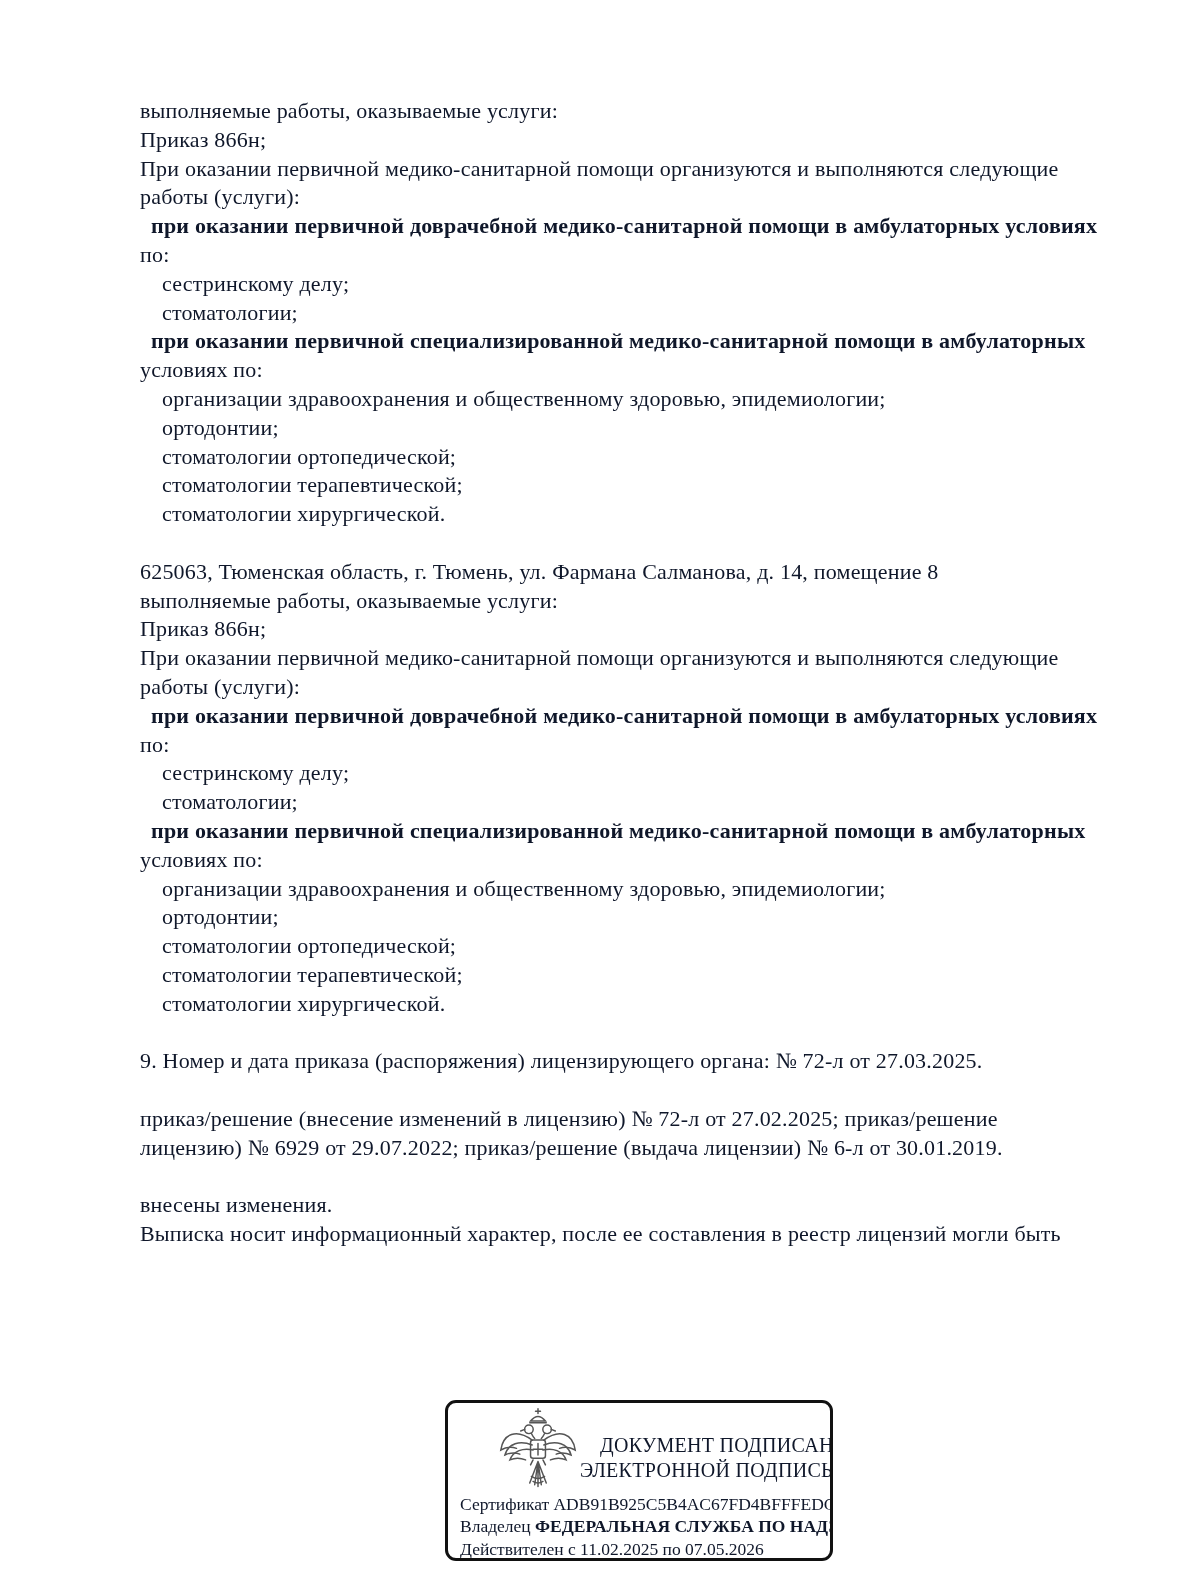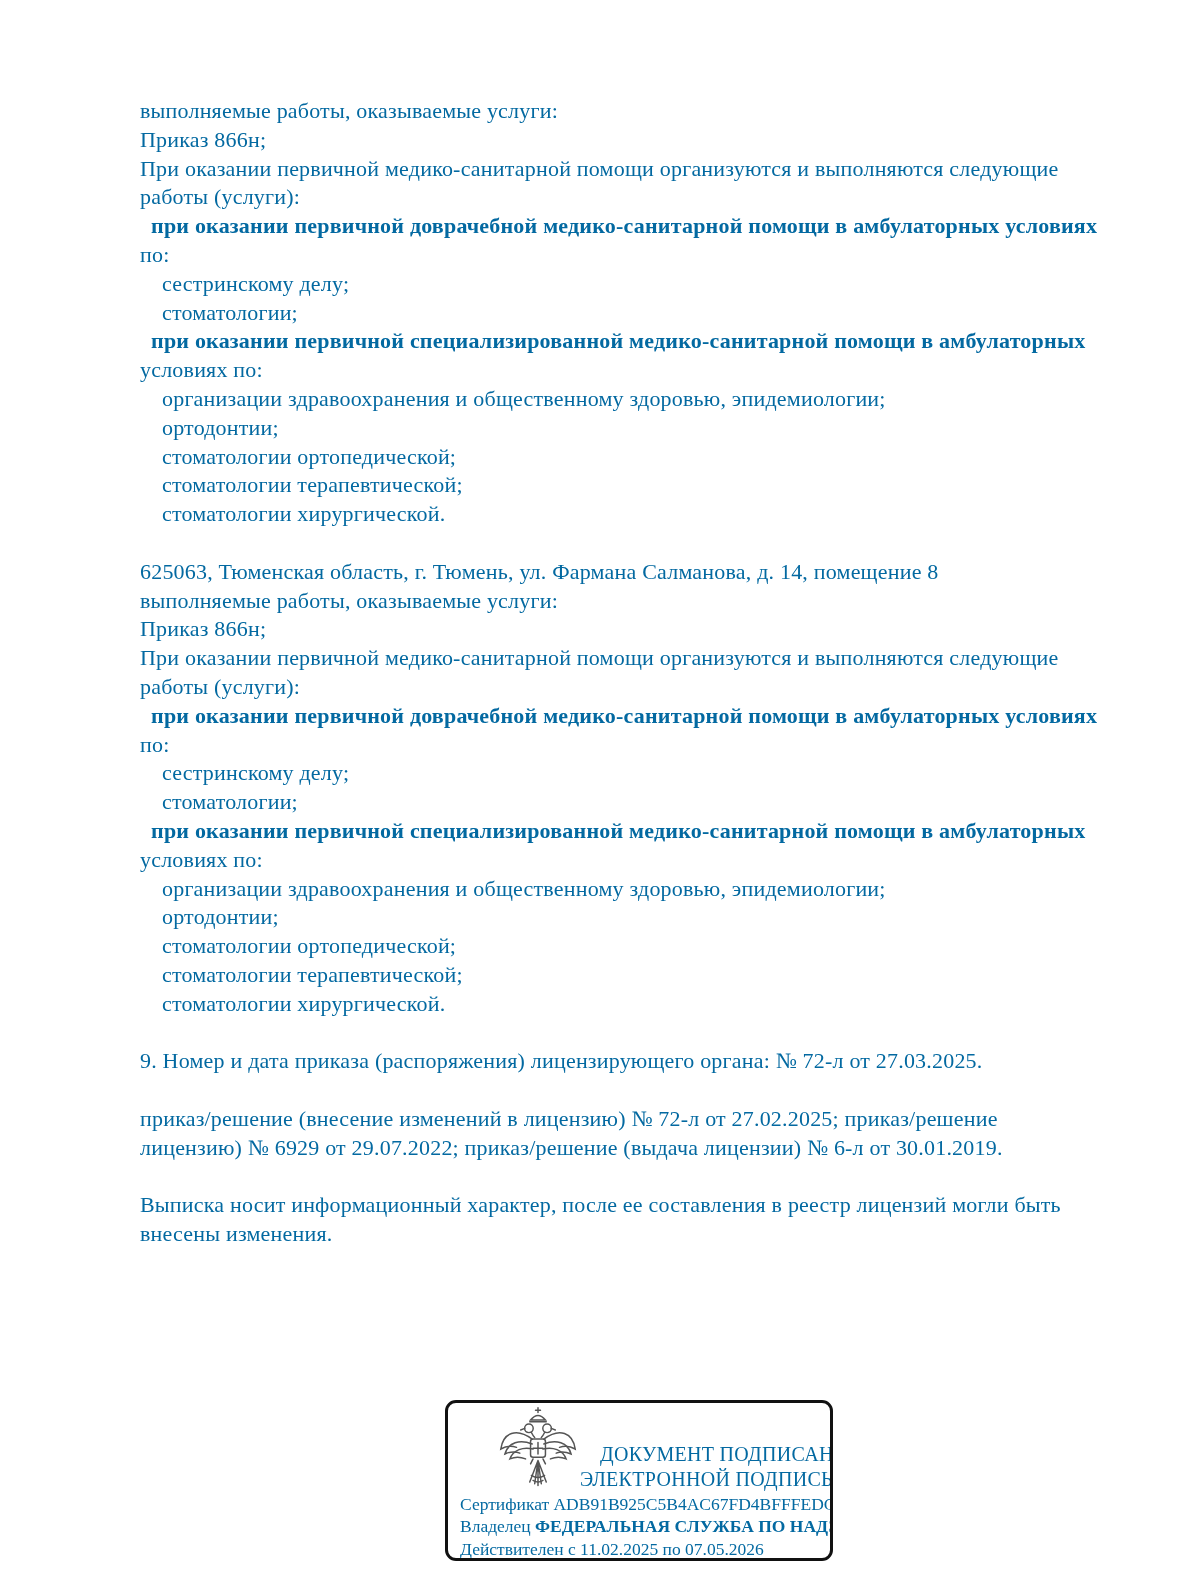--- a/index.html
+++ b/index.html
@@ -1,21 +1,21 @@
 <!DOCTYPE html>
 <html lang="ru"><head>
 <meta charset="utf-8">
 <style>
   html, body { margin: 0; padding: 0; background: #ffffff; }
   .page {
     position: relative;
     width: 1190px;
     height: 1584px;
     background: #ffffff;
-    color: #0369a1;
+    color: #0f172a;
     font-family: "Liberation Serif", "DejaVu Serif", serif;
     font-size: 22px;
     overflow: hidden;
   }
   .doc-body {
     position: absolute;
     left: 140px;
     top: 97px;
     width: 980px;
   }
@@ -38,21 +38,21 @@
     width: 388px;
     height: 161px;
     box-sizing: border-box;
     border: 3px solid #111111;
     border-radius: 11px;
     background: #ffffff;
     overflow: hidden;
   }
   .stamp-top {
     display: flex;
-    align-items: flex-end;
+    align-items: center;
     height: 89px;
     padding-left: 36px;
   }
   .emblem {
     flex: 0 0 auto;
     width: 84px;
     height: 86px;
     margin: 5px 0 0 12px;
   }
   .stamp-title {
@@ -114,22 +114,22 @@
         <div class="line indent-2">стоматологии хирургической.</div>
       </div>
       <div class="block">
         <div class="line indent-0">9. Номер и дата приказа (распоряжения) лицензирующего органа: № 72-л от 27.03.2025.</div>
       </div>
       <div class="block">
         <div class="line indent-0">приказ/решение (внесение изменений в лицензию) № 72-л от 27.02.2025; приказ/решение</div>
         <div class="line indent-0">лицензию) № 6929 от 29.07.2022; приказ/решение (выдача лицензии) № 6-л от 30.01.2019.</div>
       </div>
       <div class="block">
+        <div class="line indent-0">внесены изменения.</div>
         <div class="line indent-0">Выписка носит информационный характер, после ее составления в реестр лицензий могли быть</div>
-        <div class="line indent-0">внесены изменения.</div>
       </div>
     </div>
 
   <div class="stamp-box">
     <div class="stamp-top">
       <svg class="emblem" viewBox="0 0 100 104" xmlns="http://www.w3.org/2000/svg">
         <g fill="none" stroke="#555555" stroke-width="1.8" stroke-linecap="round">
 
           <path d="M50 2 v6 M47 5 h6"></path>
           <path d="M41 17 Q50 6 59 17 Z"></path>

